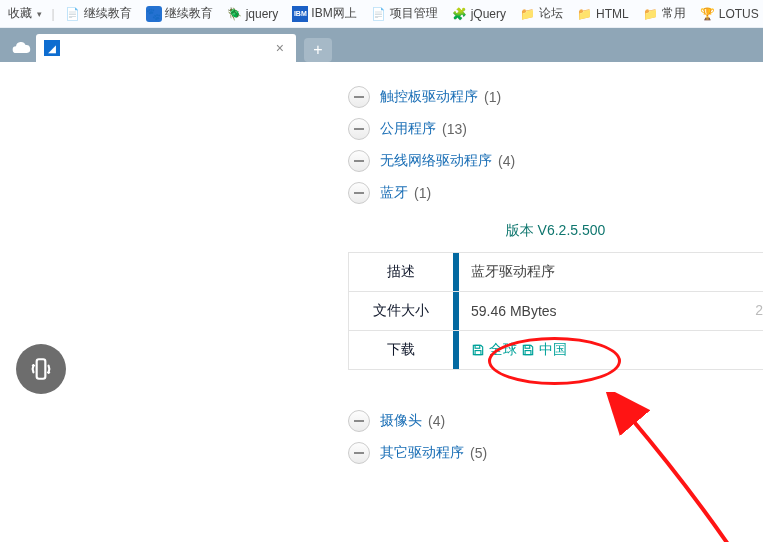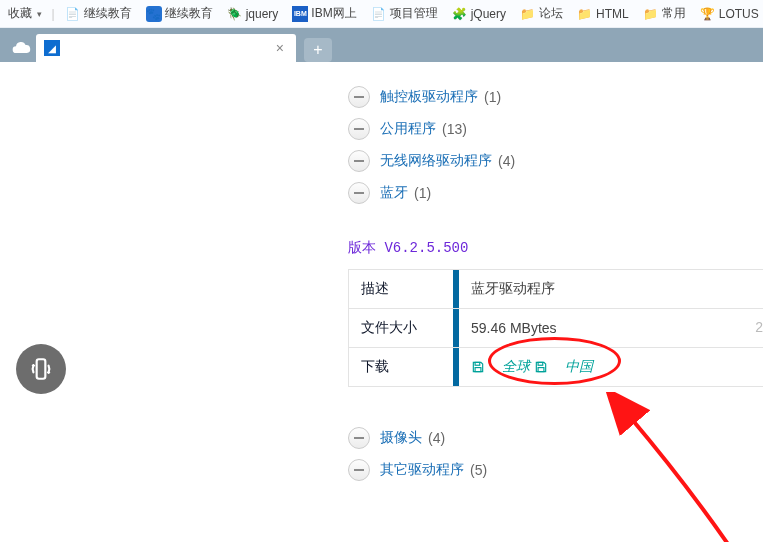--- a/index.html
+++ b/index.html
@@ -13,46 +13,46 @@
 
 
 .tabstrip { height:34px; background:#8fa6b7; display:flex; align-items:flex-end; padding:0 0 0 6px; }
 .cloud-btn { width:30px; height:28px; display:flex; align-items:center; justify-content:center; color:#fff; cursor:pointer; }
 .tab { height:28px; background:#fff; border-radius:3px 3px 0 0; display:flex; align-items:center; padding:0 8px 0 8px; font-size:13px; color:#333; min-width:260px; position:relative; }
 .tab-favicon { width:16px; height:16px; background:#0e6dd0; margin-right:6px; display:inline-flex; align-items:center; justify-content:center; color:#fff; font-size:10px; }
 .tab-close { margin-left:auto; font-size:14px; color:#888; cursor:pointer; padding:0 4px; }
 .tab-new { width:28px; height:24px; margin-left:8px; background:#a6b9c7; border-radius:4px; display:flex; align-items:center; justify-content:center; color:#fff; cursor:pointer; font-size:16px; }
 
 
-.page { position:absolute; top:62px; left:0; right:0; bottom:0; background:#fff; }
+.page { position:absolute; top:62px; left:0; right:0; bottom:0; background:#fff;text-align:center; }
 
 
 .side-btn { position:absolute; left:16px; top:282px; width:50px; height:50px; border-radius:50%; background:#6d6d6d; color:#fff; display:flex; align-items:center; justify-content:center; cursor:pointer; }
 .side-btn svg { width:26px; height:26px; }
 
 
 .content { position:absolute; left:328px; top:0; right:0; padding:14px 0 0 20px; font-size:14px; color:#333; }
 
 .cat-row { display:flex; align-items:center; margin:10px 0; }
 .cat-toggle { width:22px; height:22px; border-radius:50%; border:1px solid #ccc; background:linear-gradient(#fdfdfd,#ececec); display:flex; align-items:center; justify-content:center; margin-right:10px; cursor:pointer; }
 .cat-toggle span { width:10px; height:2px; background:#8a8a8a; display:block; }
 .cat-link { color:#1b6fb6; cursor:pointer; }
 .cat-count { color:#666; margin-left:6px; }
 
-.version-line { margin:35px 0 12px 0; color:#6d28d9;font-family:Liberation Mono, monospace; }
+.version-line { margin:18px 0 12px 0; color:#0f766e; }
 
 
 .info-table { border:1px solid #e3e3e3; width:420px; }
 .info-row { display:flex; border-bottom:1px solid #e3e3e3; }
 .info-row:last-child { border-bottom:none; }
 .info-label { width:110px; padding:10px 12px; color:#0f172a; border-right:6px solid #0369a1; }
 .info-val { flex:1; padding:10px 12px; color:#444; display:flex; align-items:center; gap:4px; }
 .info-extra { color:#bbb; padding:10px 4px; }
 
-.dl-link { color:#00a29a; display:inline-flex; align-items:center; gap:17px; cursor:pointer;font-style:italic; }
+.dl-link { color:#00a29a; display:inline-flex; align-items:center; gap:4px; cursor:pointer; }
 .disk-icon { width:14px; height:14px; }
 
 
 .red-ellipse { position:absolute; left:488px; top:275px; width:133px; height:48px; border:3px solid #ff1414; border-radius:50%; pointer-events:none; }
 .red-arrow { position:absolute; left:575px; top:330px; pointer-events:none; }
 </style>
 </head>
 <body>
 
 <div class="bookmarks">

